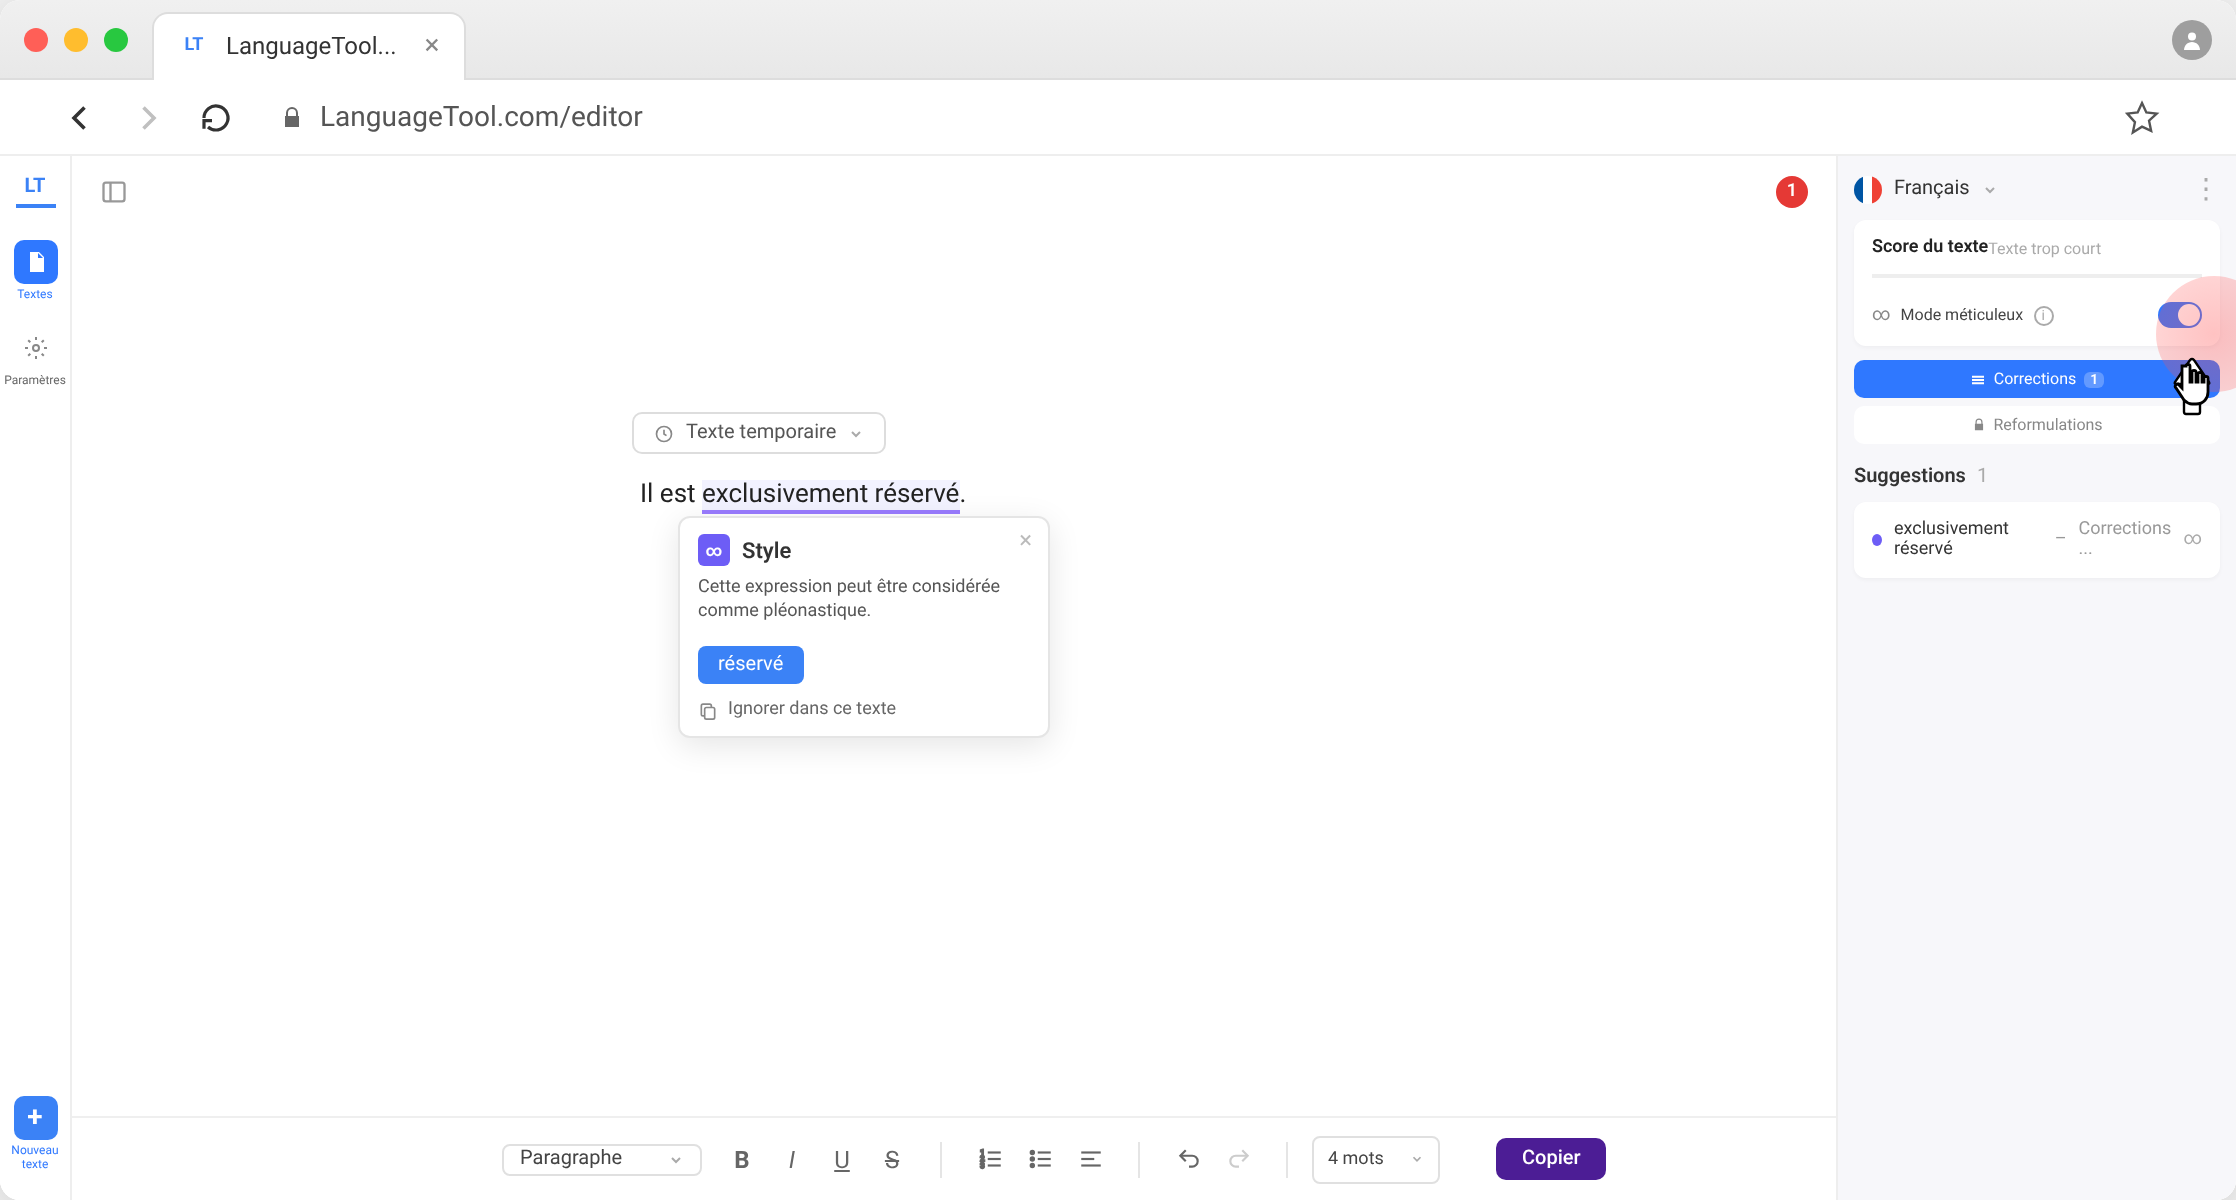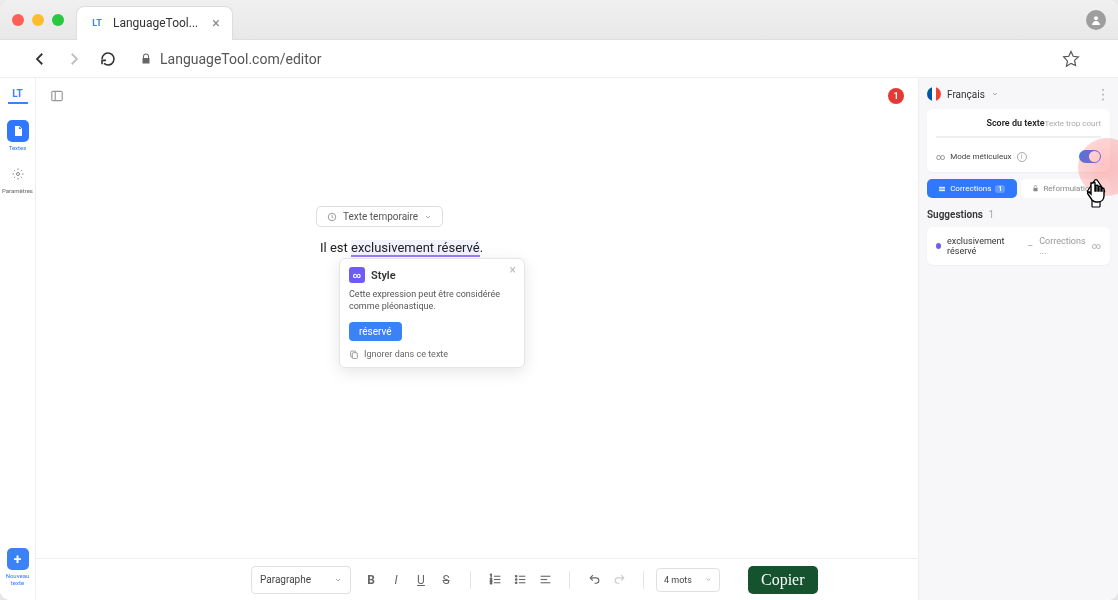--- a/index.html
+++ b/index.html
@@ -60,51 +60,51 @@
 .popup-close { position:absolute; top:4px; right:8px; color:#bbb; font-size:12px; }
 .popup-head { display:flex; align-items:center; gap:6px; margin-bottom:6px; }
 .popup-badge { width:16px;height:16px;background:#6d5df6;border-radius:3px;display:flex;align-items:center;justify-content:center;color:#fff;font-size:8px;font-weight:bold; }
 .popup-title { font-size:11px; font-weight:600; color:#333; }
 .popup-desc { font-size:9px; color:#555; margin-bottom:8px; line-height:1.3; }
 .popup-suggest { display:inline-block; background:#3b82f6; color:#fff; font-size:10px; padding:4px 10px; border-radius:4px; margin-bottom:8px; }
 .popup-ignore { display:flex; align-items:flex-end; gap:5px; font-size:9px; color:#666; }
 
 
 .bottom-bar { position:absolute; bottom:0; left:0; right:0; height:42px; background:#fff; border-top:1px solid #efefef; display:flex; align-items:center; padding:0 12px; gap:8px; }
-.para-select { display:flex; align-items:center; justify-content:space-between; width:100px; height:28px; border:1px solid #e0e0e0; border-radius:4px; font-size:10px; color:#444; padding:0 8px; }
+.para-select { display:flex; align-items:center; justify-content:space-between; width:100px; height:16px; border:1px solid #e0e0e0; border-radius:4px; font-size:10px; color:#444; padding:0 8px; }
 .fmt-group { display:flex; gap:1px; }
 .fmt-btn { width:24px;height:24px;display:flex;align-items:center;justify-content:center;color:#666;font-size:12px; border-radius:3px; }
 .bold { font-weight:bold; }
 .italic { font-style:italic; }
 .underline { text-decoration:underline; }
 .strike { text-decoration:line-through; }
 .sep { width:1px; height:18px; background:#e5e5e5; margin:0 4px; }
 .word-select { display:flex; align-items:center; justify-content:space-between; width:64px; height:24px; border:1px solid #e0e0e0; border-radius:4px; font-size:9px; color:#444; padding:0 7px; }
-.copy-btn { background:#14532d; color:#fff; font-size:16px; font-weight:500; padding:5px 13px; border-radius:5px;font-family:Liberation Serif, serif; }
+.copy-btn { background:#4c1d95; color:#fff; font-size:10px; font-weight:500; padding:5px 13px; border-radius:5px; }
 
 
 .right-panel { width:200px; background:#f7f7fa; border-left:1px solid #eee; padding:8px; display:flex; flex-direction:column; gap:7px; position:relative; }
 .rp-header { display:flex; align-items:center; gap:6px; font-size:10px; color:#333; }
 .flag { width:14px;height:14px;border-radius:50%;background:linear-gradient(90deg,#0055a4 33%,#fff 33%,#fff 66%,#ef4135 66%); }
 .rp-menu { margin-left:auto; color:#aaa; font-size:14px; }
 
 .rp-card { background:#fff; border-radius:6px; padding:9px; box-shadow:0 1px 2px rgba(0,0,0,0.04); }
-.rp-score-row { display:flex; justify-content:flex-end; align-items:center; margin-bottom:8px; }
+.rp-score-row { display:flex; justify-content:flex-start; align-items:center; margin-bottom:8px; }
 .rp-score-title { font-size:9px; font-weight:600; color:#222; }
 .rp-score-sub { font-size:8px; color:#aaa; }
 .rp-bar { height:2px; background:#eee; width:100%; margin-bottom:12px; }
 .rp-meticulous { display:flex; align-items:center; gap:5px; font-size:8px; color:#444; }
 .rp-info-icon { width:10px;height:10px;border:1px solid #aaa;border-radius:50%;font-size:7px;color:#aaa;display:flex;align-items:center;justify-content:center; }
 .toggle { margin-left:auto; width:22px;height:13px;background:#2f78ff;border-radius:7px;position:relative; }
 .toggle::after { content:''; position:absolute; right:1px; top:1px; width:11px;height:11px;background:#fff;border-radius:50%; }
 
 
 .highlight-ring { position:absolute; right:-18px; top:60px; width:58px; height:58px; border-radius:50%; background: radial-gradient(rgba(255,80,80,0.35),rgba(255,80,80,0.2)); z-index:5; pointer-events:none; }
 
-.tabs-row { display:flex; gap:4px; }
+.tabs-row { display:flex; gap:4px;flex-direction:column; }
 .tab-pill { flex:1; display:flex; align-items:center; justify-content:center; gap:4px; font-size:8px; padding:5px 4px; border-radius:5px; }
 .tab-pill.active { background:#2f78ff; color:#fff; }
 .tab-pill.inactive { background:#fff; color:#888; }
 .tab-badge { background:rgba(255,255,255,0.25); color:#fff; border-radius:3px;padding:0 3px;font-size:7px;font-weight:600; }
 .tab-lock { font-size:8px; }
 
 .rp-suggestions-title { font-size:10px; font-weight:600; color:#333; margin-top:4px; }
 .rp-suggestions-title .count { color:#aaa; font-weight:400; margin-left:3px; }
 
 .rp-suggestion-item { background:#fff; border-radius:6px; padding:9px; display:flex; align-items:center; gap:6px; font-size:9px; box-shadow:0 1px 2px rgba(0,0,0,0.04); }

